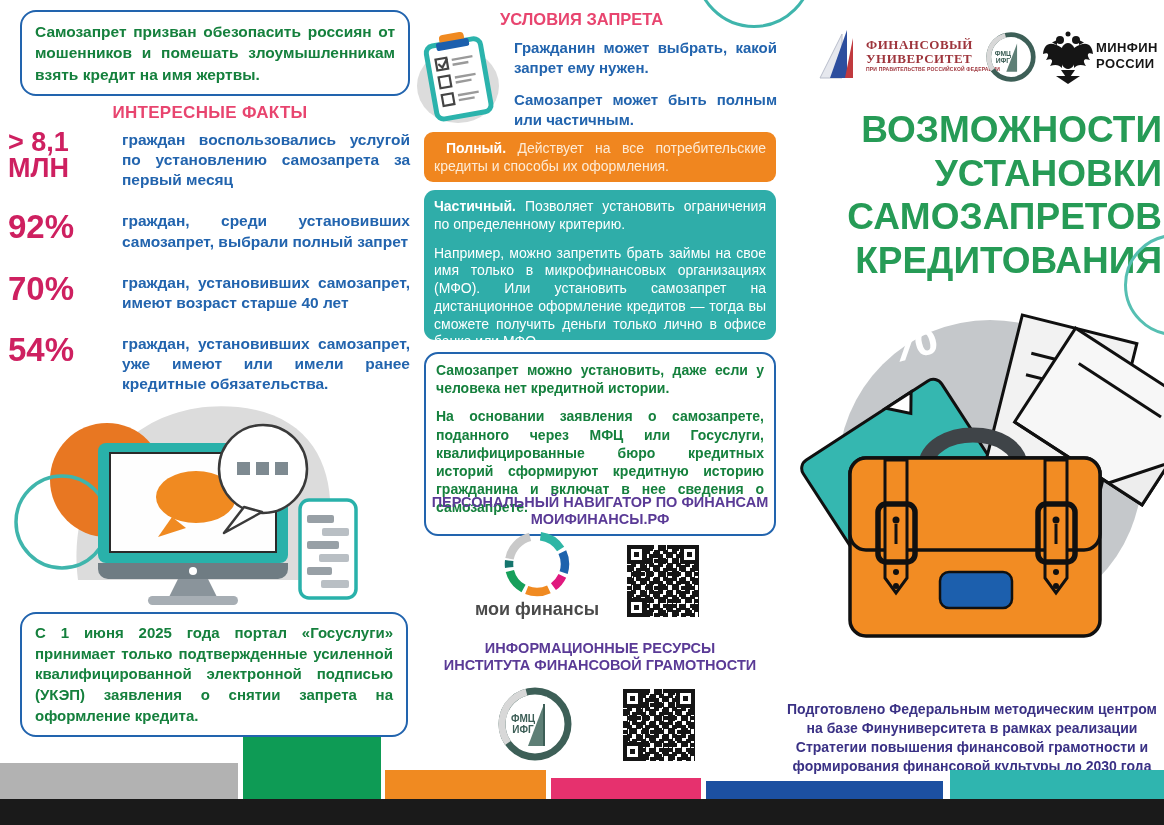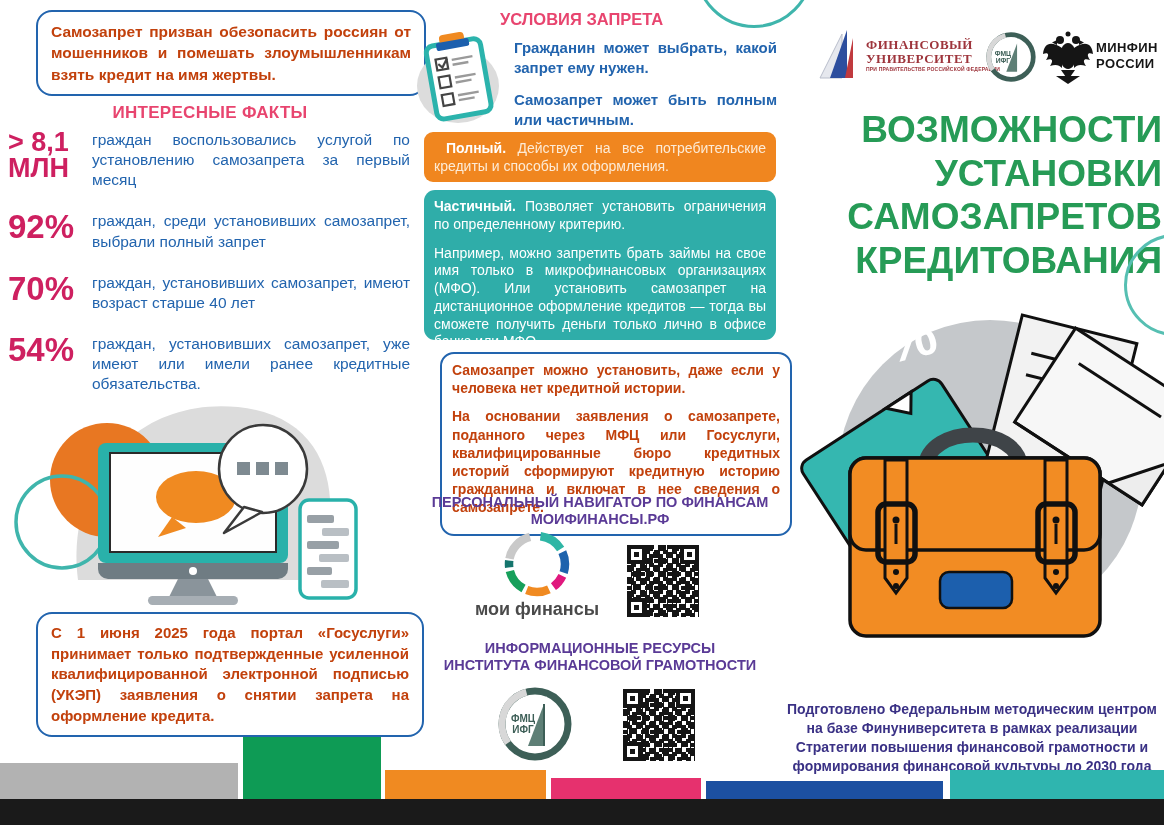--- a/index.html
+++ b/index.html
@@ -1,32 +1,32 @@
 <!DOCTYPE html>
 <html><head>
 <meta charset="utf-8">
 <style>
   html,body{margin:0;padding:0;background:#ffffff;}
   .page{position:relative;width:1164px;height:825px;background:#ffffff;overflow:hidden;
         font-family:"Liberation Sans","DejaVu Sans",sans-serif;}
   
   .abs{position:absolute;}
-  .blue-box{border:2.5px solid #2264AE;border-radius:16px;color:#c2410c;font-weight:bold;
-            padding:9px 13px;box-sizing:border-box;text-align:justify;margin-left:16px;}
+  .blue-box{border:2.5px solid #2264AE;border-radius:16px;color:#15803d;font-weight:bold;
+            padding:9px 13px;box-sizing:border-box;text-align:justify;}
   p{margin:0;}
   
   .intro-box{left:20px;top:10px;width:390px;font-size:15.5px;line-height:1.38;}
   .facts-heading{left:0;top:103px;width:420px;text-align:center;color:#E8456F;
                  font-weight:bold;font-size:17px;letter-spacing:.3px;}
   .facts{left:8px;top:130px;width:402px;display:flex;flex-direction:column;gap:21px;}
   .fact{display:flex;align-items:flex-start;}
   .fact-num{width:84px;flex:0 0 84px;color:#CE2060;font-weight:bold;font-size:33px;line-height:.95;}
   .fact-num .v1{display:block;}
   .fact-num.small{font-size:27px;}
-  .fact-text{flex:1;color:#2264AE;font-weight:normal;font-size:15.5px;line-height:1.3;text-align:justify;}
+  .fact-text{flex:1;color:#2264AE;font-weight:bold;font-size:15.5px;line-height:1.3;text-align:justify;margin-left:30px;}
   .note-box{left:20px;top:612px;width:388px;font-size:15px;line-height:1.38;}
   
   .cond-heading{left:500px;top:10px;width:280px;color:#E8456F;font-weight:bold;font-size:16.5px;}
   .mid-para{left:514px;width:263px;color:#2264AE;font-weight:bold;font-size:15px;
             line-height:1.32;text-align:justify;}
   .orange-box{left:424px;top:132px;width:352px;background:#F0861F;border-radius:9px;
               color:#FDEBD6;font-size:14px;line-height:1.3;padding:7px 10px;box-sizing:border-box;
               text-align:justify;}
   .orange-box b{color:#ffffff;margin-left:12px;}
   .teal-box{left:424px;top:190px;width:352px;height:150px;background:#2FADA9;border-radius:11px;

